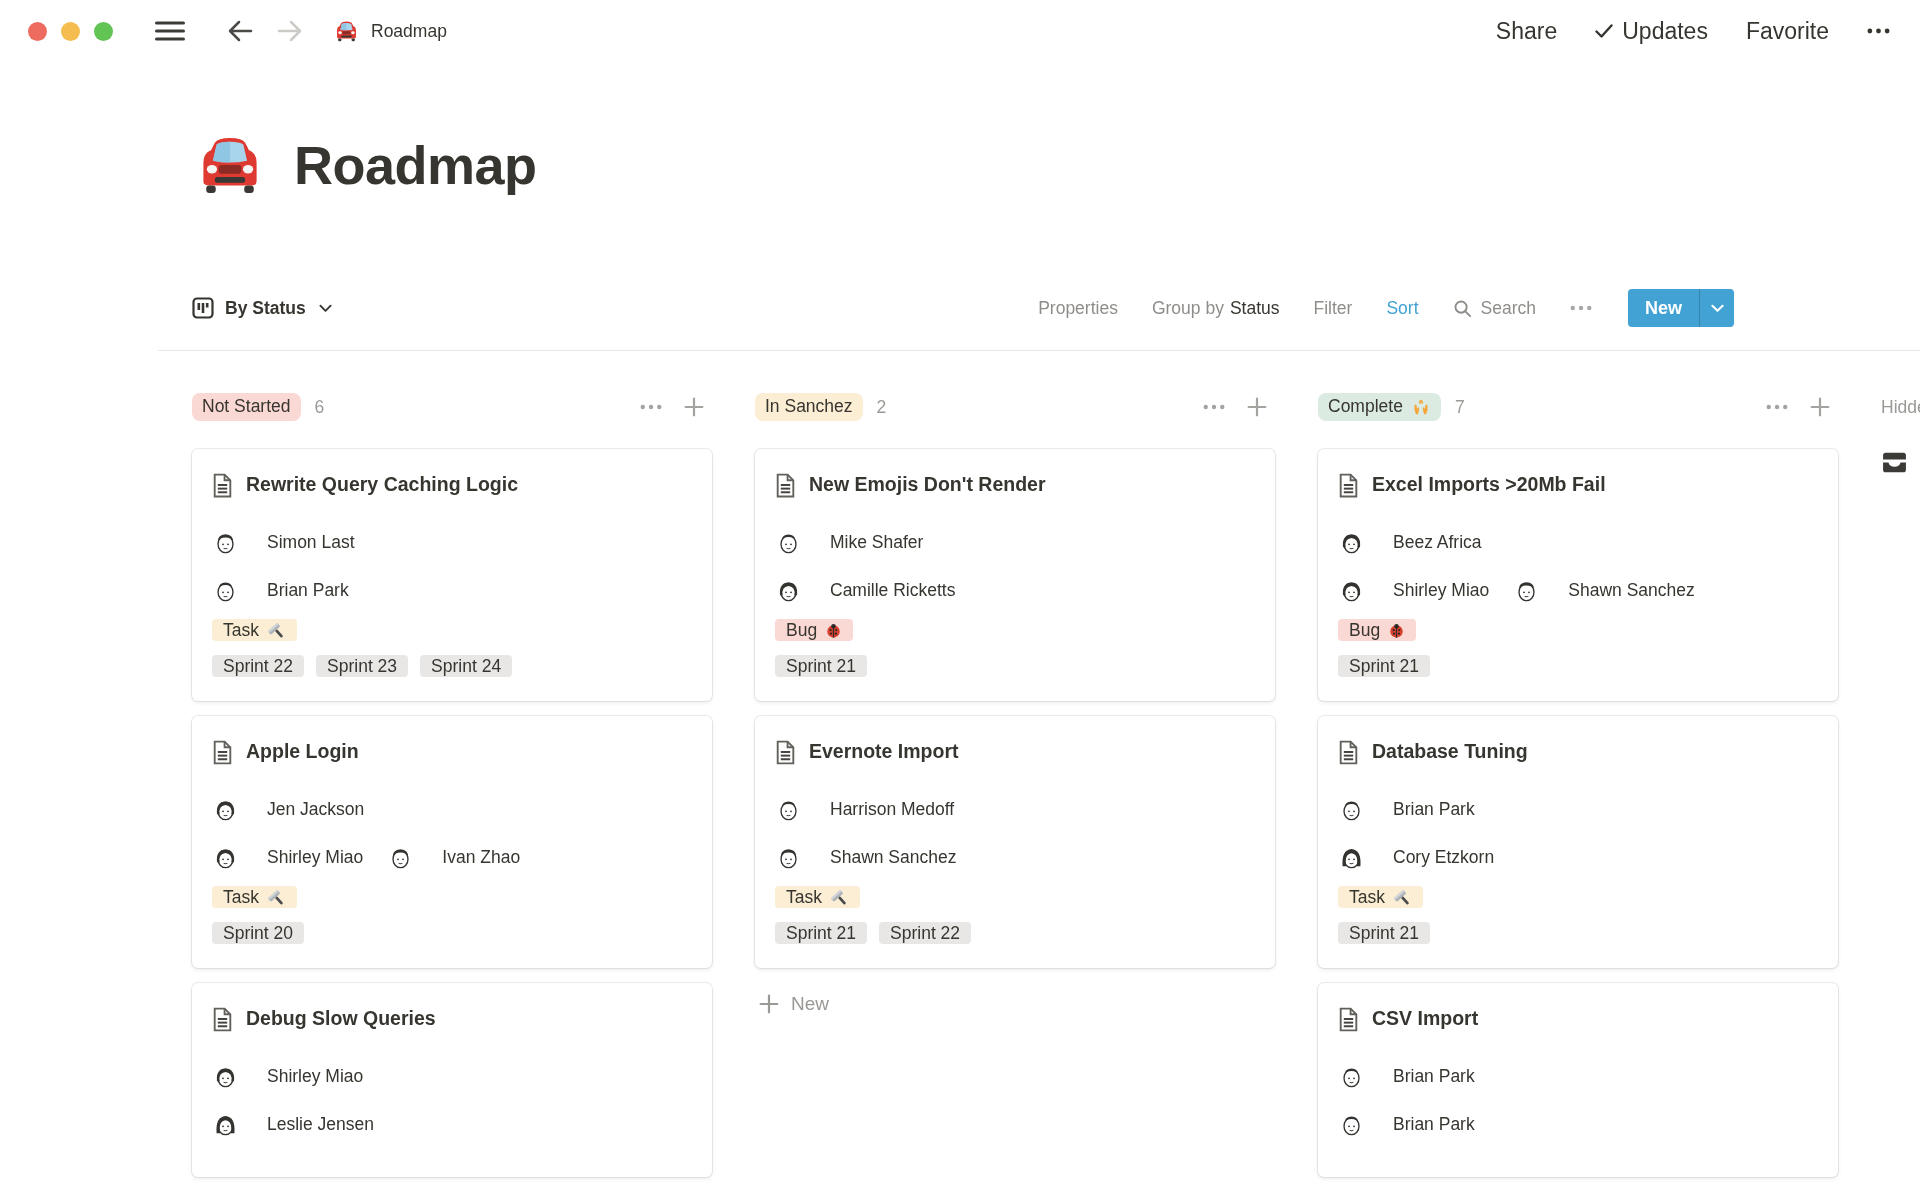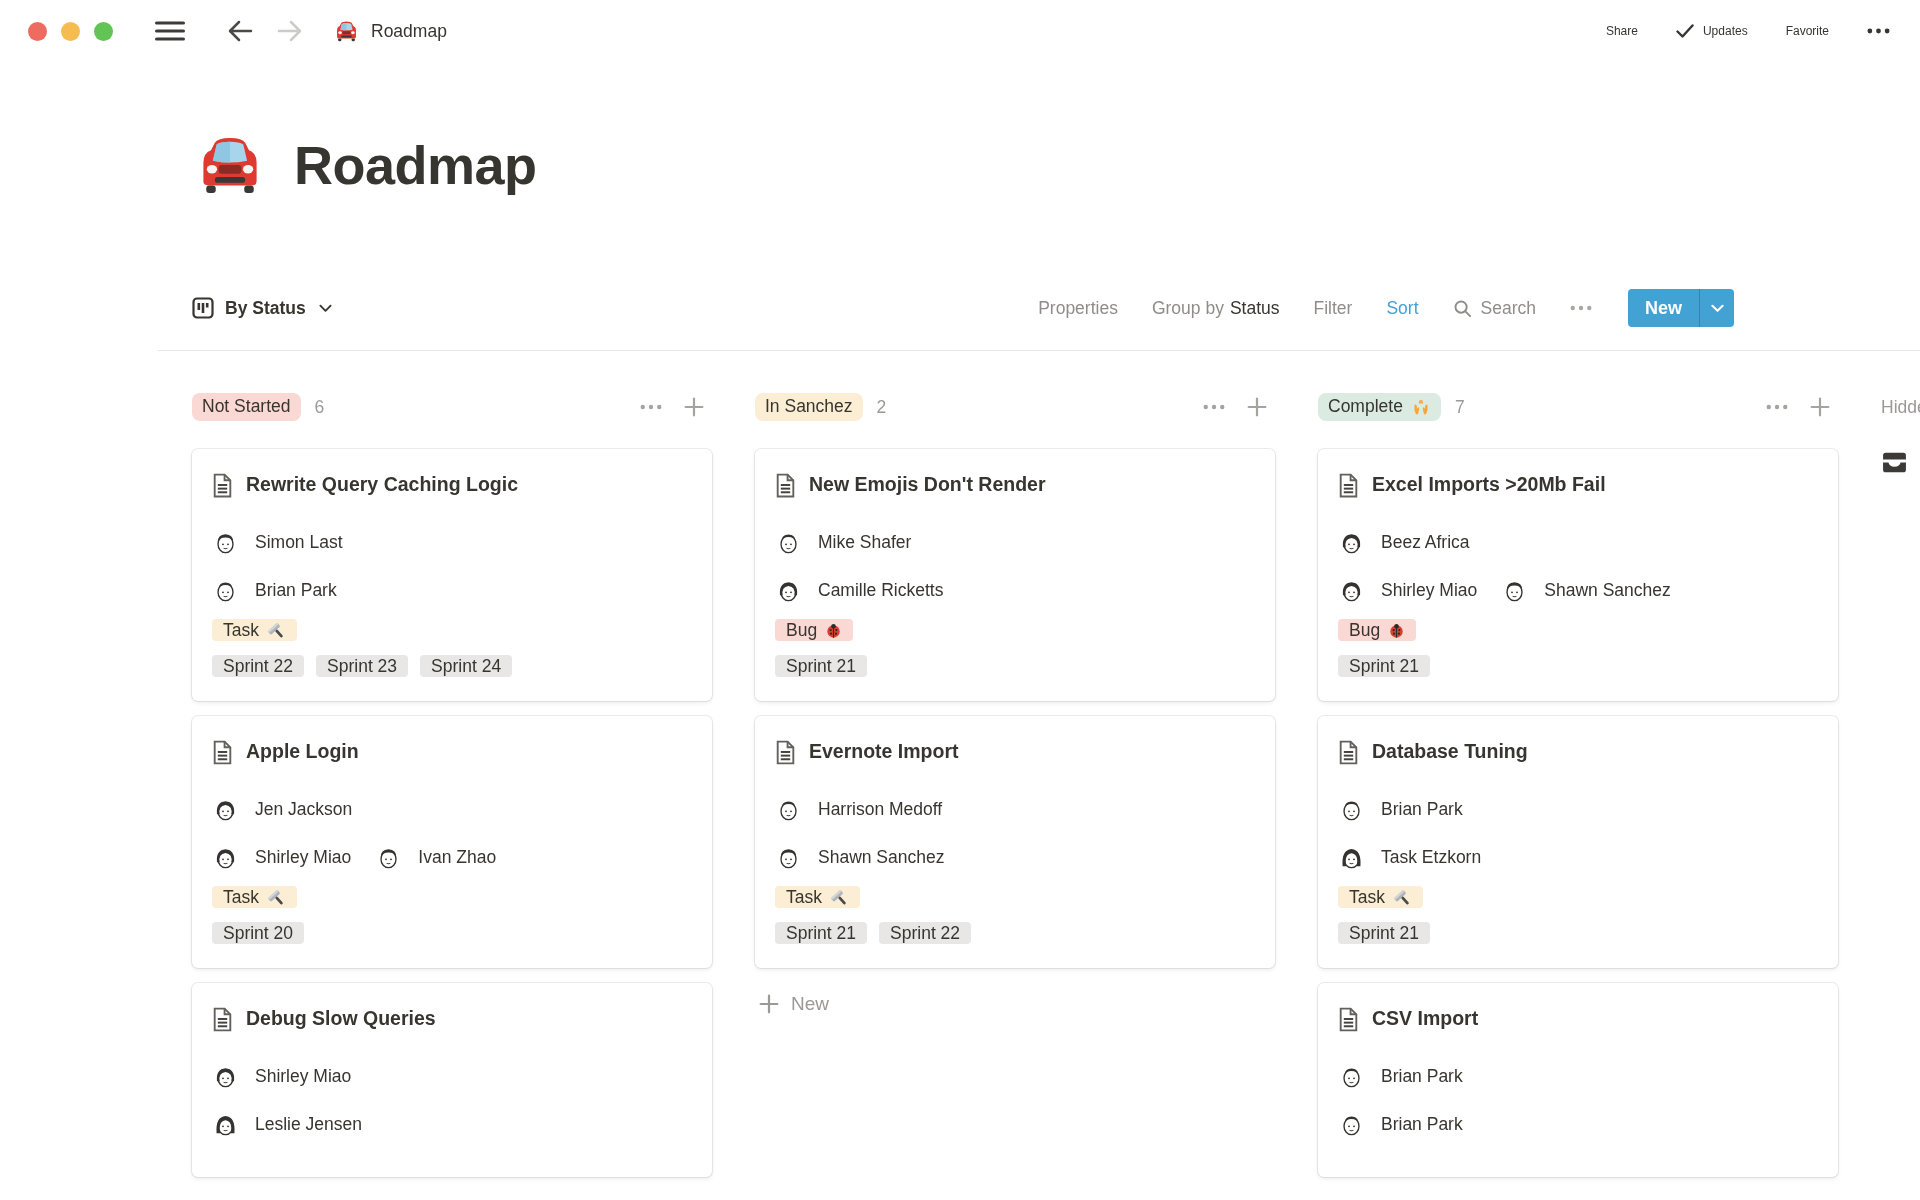--- a/index.html
+++ b/index.html
@@ -8,21 +8,21 @@
 
   
   .topbar { display:flex; align-items:center; height:62px; padding:0 30px 0 28px; }
   .traffic { display:flex; gap:14px; align-items:center; }
   .light { width:19px; height:19px; border-radius:50%; }
   .light.red{background:#ee6b60}.light.yellow{background:#f5bd4f}.light.green{background:#62c454}
   .tb-ico { display:inline-flex; align-items:center; justify-content:center; }
   .hamburger{ margin-left:42px; }
   .nav-back{ margin-left:42px; } .nav-fwd{ margin-left:24px; }
   .doc-crumb{ margin-left:30px; display:flex; align-items:center; gap:11px; font-size:17.5px; }
-  .topbar-right{ margin-left:auto; display:flex; align-items:center; gap:38px; font-size:12px; }
+  .topbar-right{ margin-left:auto; display:flex; align-items:center; gap:38px; font-size:23px; }
   .updates{ display:flex; align-items:center; gap:9px; }
 
   
   .page-title{ margin:70px 0 0 192px; display:flex; align-items:center; gap:26px; }
   .page-title .t{ font-size:54px; font-weight:700; letter-spacing:-0.5px; }
 
   
   .toolbar{ margin:92px 186px 0 192px; display:flex; align-items:center; font-size:17.5px; }
   .view-switcher{ display:flex; align-items:center; gap:11px; font-weight:700; color:#37352f; }
   .view-switcher .chev{ color:#37352f; margin-left:2px; }
@@ -49,21 +49,21 @@
   .bg-gray{ background:#e8e7e5; }
   .col-count{ color:#9c9a97; margin-left:14px; font-size:17.5px; }
   .col-actions{ margin-left:auto; display:flex; align-items:center; gap:22px;
     color:#a5a3a0; margin-right:8px; }
   .cards{ display:flex; flex-direction:column; gap:15px; }
   .card{ background:#fff; border-radius:6px; padding:24px 20px;
     box-shadow:0 0 0 1px rgba(15,15,15,0.08), 0 2px 4px rgba(15,15,15,0.08); cursor:pointer; }
   .card-title{ display:flex; align-items:flex-start; gap:13px; height:34px;
     font-size:19.5px; font-weight:600; margin-bottom:16px; }
   .person-row{ display:flex; align-items:center; gap:24px; height:38px; margin-bottom:10px; }
-  .person{ display:flex; align-items:center; gap:16px; font-size:17.5px; }
+  .person{ display:flex; align-items:center; gap:28px; font-size:17.5px; }
   .chip-row{ display:flex; gap:12px; }
   .tags-row{ margin-top:10px; } .sprints-row{ margin-top:14px; }
   .chip{ display:inline-flex; align-items:center; gap:8px; height:22px; padding:0 11px;
     border-radius:4px; font-size:17.5px; }
   .new-row{ display:flex; align-items:center; gap:12px; color:#9b9995; font-size:19px;
     padding:10px 4px; cursor:pointer; }
   .hidden-col{ width:260px; flex:none; }
   .hidden-label{ color:#9b9995; font-size:17.5px; height:32px; display:flex;
     align-items:center; margin-bottom:26px; white-space:nowrap; }
   .hidden-group{ display:flex; align-items:center; gap:13px; font-size:19.5px;
@@ -768,21 +768,21 @@
                 <svg viewBox="0 0 26 26" width="27" height="27">
                   <ellipse cx="13" cy="14.6" rx="7.2" ry="8.2" fill="#fff" stroke="#35332f" stroke-width="1.3"></ellipse>
                   <g fill="#35332f">
                     <path d="M4.4,21.5 Q3.2,5.6 13,4.8 Q22.8,5.6 21.6,21.5 L18,21.5 Q20.2,9.6 13,8.8 Q5.8,9.6 8,21.5 Z"></path>
                     <circle cx="10.6" cy="14.8" r="0.9"></circle>
                     <circle cx="15.4" cy="14.8" r="0.9"></circle>
                   </g>
                   <path d="M11.2,18.4 Q13,19.7 14.8,18.4" fill="none" stroke="#35332f" stroke-width="1"></path>
                 </svg>
               </span>
-              <span>Task Etzkorn</span>
+              <span>Cory Etzkorn</span>
             </span>
           </div>
           <div class="chip-row tags-row">
             <span class="chip bg-yellow">
               <span>Task</span>
               <span>
                 <svg viewBox="0 0 20 20" width="19" height="19">
                   <g transform="rotate(-42 10 10)">
                     <rect x="2.5" y="4.5" width="13.5" height="5" rx="1.5" fill="#aeb4ba"></rect>
                     <rect x="2.5" y="4.5" width="13.5" height="2.2" rx="1" fill="#d2d6da"></rect>

